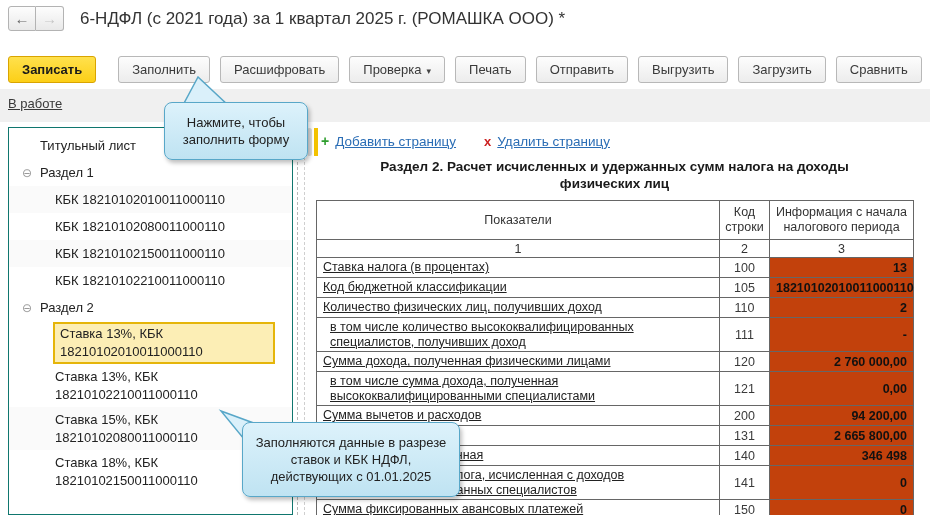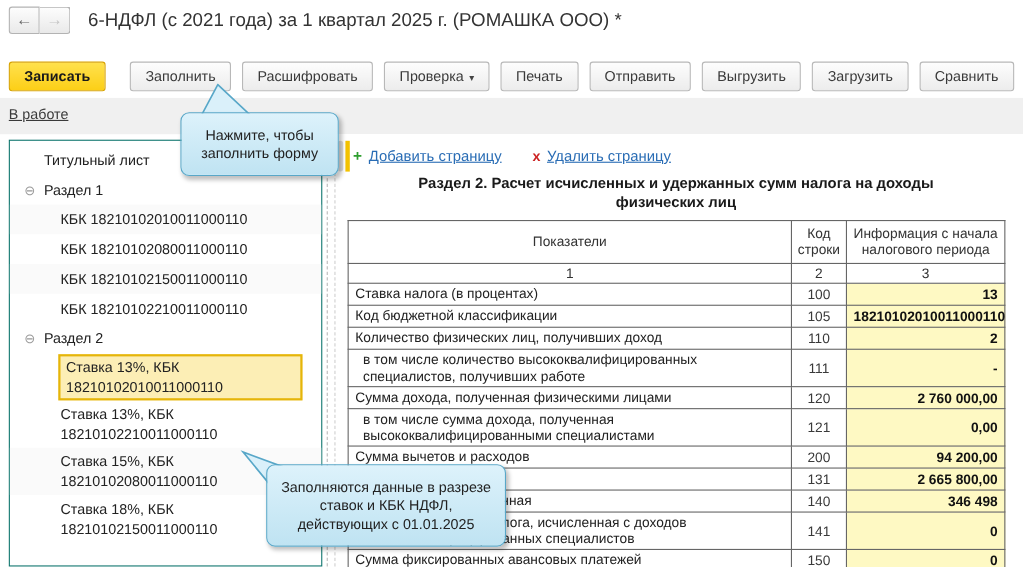--- a/index.html
+++ b/index.html
@@ -63,24 +63,24 @@
     font-weight:bold; font-size:13.5px; line-height:17px; color:#1a1a1a; }
   .section-title span { display:inline-block; max-width:500px; }
 
   
   table.f { position:absolute; left:11px; top:78px; width:597px; border-collapse:collapse;
     font-size:12.5px; color:#222; table-layout:fixed; }
   table.f th, table.f td { border:1px solid #666; }
   col.c-label { width:403px; } col.c-code { width:50px; } col.c-val { width:144px; }
   th { font-weight:normal; text-align:center; padding:4px 3px; line-height:15px; color:#333; }
   tr.numrow td { text-align:center; height:18px; line-height:14px; color:#333; }
-  td.lbl { padding:2px 6px; line-height:14.5px; }
+  td.lbl { padding:2px 6px; line-height:14.5px;text-decoration:underline; }
   td.lbl.sub { padding-left:13px; }
   td.code { text-align:center; color:#3a3a3a; }
-  td.val { background:#fef9c3; font-weight:bold; text-align:right; padding:2px 6px; color:#111; }
+  td.val { background:#c2410c; font-weight:bold; text-align:right; padding:2px 6px; color:#111; }
   td.val.left { text-align:left; }
   tr.r1 td { height:20px; } tr.r2 td { height:33px; }
 
   
   .co-arrow { position:absolute; z-index:19; }
   .callout { position:absolute; z-index:20; background:linear-gradient(#ddf2fb,#bfe3f2);
     border:1px solid #58a7c8; border-radius:8px; box-shadow:2px 3px 4px rgba(0,0,0,.25);
     display:flex; align-items:center; justify-content:center; text-align:center;
     font-size:13px; line-height:17px; color:#222; padding:6px 9px; }
   .co1 { left:164px; top:102px; width:144px; height:58px; }
@@ -207,21 +207,21 @@
       <td class="lbl">Код бюджетной классификации</td>
       <td class="code">105</td>
       <td class="val left">18210102010011000110</td>
     </tr>
     <tr class="r1">
       <td class="lbl">Количество физических лиц, получивших доход</td>
       <td class="code">110</td>
       <td class="val">2</td>
     </tr>
     <tr class="r2">
-      <td class="lbl sub">в том числе количество высококвалифицированных специалистов, получивших работе</td>
+      <td class="lbl sub">в том числе количество высококвалифицированных специалистов, получивших доход</td>
       <td class="code">111</td>
       <td class="val">-</td>
     </tr>
     <tr class="r1">
       <td class="lbl">Сумма дохода, полученная физическими лицами</td>
       <td class="code">120</td>
       <td class="val">2 760 000,00</td>
     </tr>
     <tr class="r2">
       <td class="lbl sub">в том числе сумма дохода, полученная высококвалифицированными специалистами</td>

